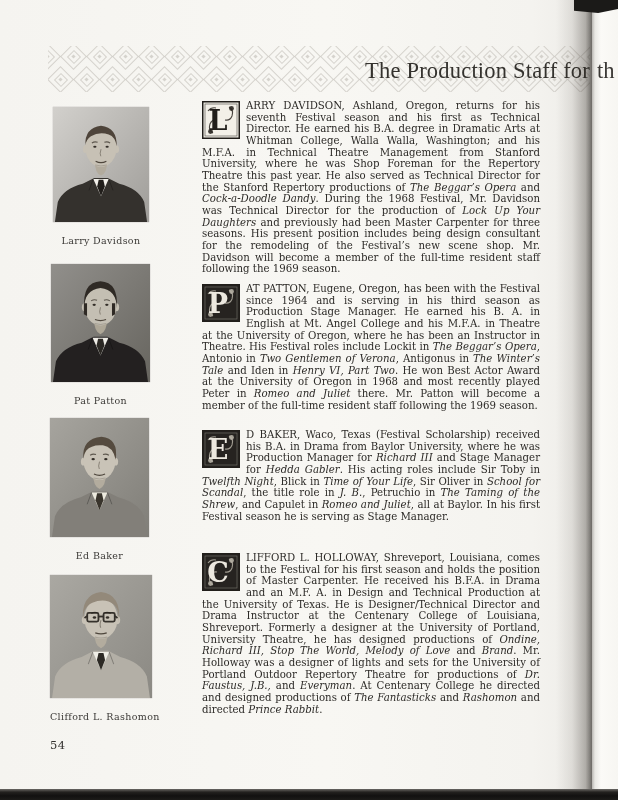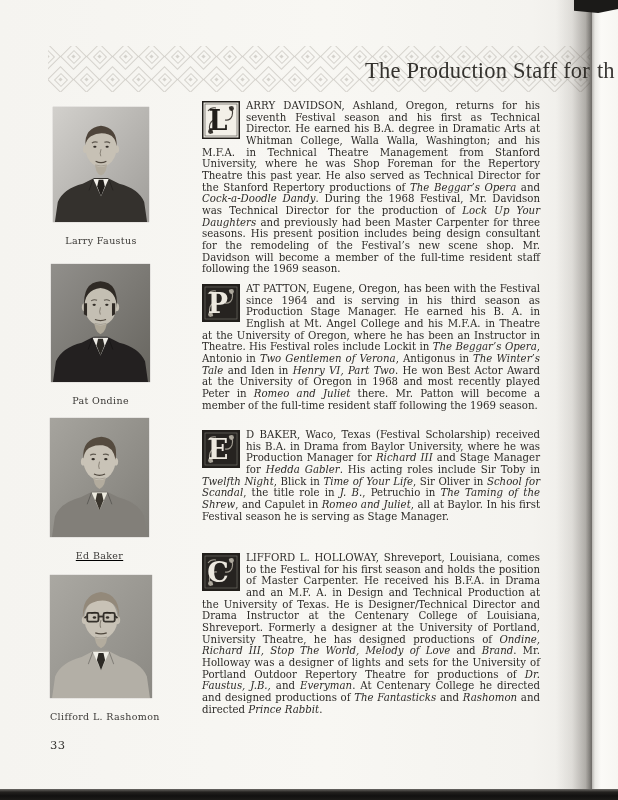--- a/index.html
+++ b/index.html
@@ -17,21 +17,21 @@
            font-family:"Liberation Serif", serif; font-weight:400; font-size:22.5px;
            letter-spacing:.2px; color:#34322e; white-space:nowrap; }
 
   
   .photo { position:absolute; margin:0; }
   .photo-img { width:100%; box-shadow:0 0 1px rgba(40,36,30,.45); font-size:0; }
   .photo figcaption { margin-top:13px; text-align:center; font-size:9.5px;
                       letter-spacing:.35px; color:#3b3936; white-space:nowrap; }
   .ph0 { left:53px; top:107px; width:96px; }  .ph0 .photo-img { height:115px; }
   .ph1 { left:51px; top:264px; width:99px; }  .ph1 .photo-img { height:118px; }
-  .ph2 { left:50px; top:418px; width:99px;text-decoration:underline; }  .ph2 .photo-img { height:119px; }
+  .ph2 { left:50px; top:418px; width:99px; }  .ph2 .photo-img { height:119px; }
   .ph3 { left:50px; top:575px; width:102px; } .ph3 .photo-img { height:123px; }
 
   
   .bio { position:absolute; left:202px; width:338px; margin:0;
          font-size:10.2px; line-height:11.65px; text-align:justify; color:#2c2a27; }
   .bio0 { top:100px; } .bio1 { top:283px; } .bio2 { top:429px; } .bio3 { top:552px; }
   .dropcap { float:left; width:38px; height:38px; margin:1px 6px 2px 0; }
   .it { font-style:italic; }
 
   .page-number { position:absolute; left:50px; top:738px; font-size:11.5px;
@@ -211,21 +211,21 @@
                 <ellipse cx="56.4" cy="41.5" rx="1.7" ry="1.15"></ellipse>
               </g>
   <g stroke="#4a443b" stroke-width="1.1" fill="none" opacity=".85">
     <path d="M40.5,37.5 q3,-1.8 6,-.6"></path>
                 <path d="M53.5,36.9 q3,-1.2 6,.6"></path>
               </g>
   <path d="M50,44 q-1.6,5 -.2,7.4" stroke="rgba(70,62,52,.5)" stroke-width="1" fill="none"></path>
   <path d="M44.4,56.5 q5.6,3 11.2,0" stroke="#4e463c" stroke-width="1.2" fill="none"></path>
   <path d="M44,60.5 q6,2 12,0" stroke="rgba(70,62,52,.25)" stroke-width="1" fill="none"></path>
   </svg></div>
-          <figcaption>Larry Faustus</figcaption>
+          <figcaption>Larry Davidson</figcaption>
         </figure>
         <figure class="photo ph1">
           <div class="photo-img"><svg width="100%" height="100%" viewBox="0 0 100 120" preserveAspectRatio="none">
   <defs>
                 <linearGradient id="pg1" x1="0" y1="0" x2="1" y2="1">
     <stop offset="0" stop-color="#918f8b"></stop>
                   <stop offset="1" stop-color="#67655f"></stop>
                 </linearGradient>
               </defs>
   <rect width="100" height="120" fill="url(#pg1)"></rect>
@@ -245,21 +245,21 @@
                 <ellipse cx="56.4" cy="41.5" rx="1.7" ry="1.15"></ellipse>
               </g>
   <g stroke="#4a443b" stroke-width="1.1" fill="none" opacity=".85">
     <path d="M40.5,37.5 q3,-1.8 6,-.6"></path>
                 <path d="M53.5,36.9 q3,-1.2 6,.6"></path>
               </g>
   <path d="M50,44 q-1.6,5 -.2,7.4" stroke="rgba(70,62,52,.5)" stroke-width="1" fill="none"></path>
   <path d="M44.4,56.5 q5.6,2 11.2,0" stroke="#4e463c" stroke-width="1.2" fill="none"></path>
   <path d="M44,60.5 q6,2 12,0" stroke="rgba(70,62,52,.25)" stroke-width="1" fill="none"></path>
   </svg></div>
-          <figcaption>Pat Ondine</figcaption>
+          <figcaption>Pat Patton</figcaption>
         </figure>
         <figure class="photo ph2">
           <div class="photo-img"><svg width="100%" height="100%" viewBox="0 0 100 120" preserveAspectRatio="none">
   <defs>
                 <linearGradient id="pg2" x1="0" y1="0" x2="1" y2="1">
     <stop offset="0" stop-color="#a6a49e"></stop>
                   <stop offset="1" stop-color="#807e78"></stop>
                 </linearGradient>
               </defs>
   <rect width="100" height="120" fill="url(#pg2)"></rect>
@@ -377,21 +377,21 @@
                 <path d="M11,32 q-5,-3 -3,-9 q2,-5 7,-4"></path>
                 <path d="M6,10 q3,-4 8,-3"></path>
               </g>
   <g fill="#b7b2a6" opacity=".9">
                 <circle cx="29.5" cy="7.5" r="2.4"></circle>
                 <circle cx="8.5" cy="30.5" r="2.4"></circle>
               </g>
   <text x="16" y="29" font-family="'DejaVu Serif',serif" font-size="27" font-weight="bold" fill="#ece8df" text-anchor="middle">C</text>
             </svg></span><span>LIFFORD L. HOLLOWAY, Shreveport, Louisiana, comes to the Festival for his first season and holds the position of Master Carpenter. He received his B.F.A. in Drama and an M.F. A. in Design and Technical Production at the University of Texas. He is Designer/Technical Director and Drama Instructor at the Centenary College of Louisiana, Shreveport. Formerly a designer at the University of Portland, University Theatre, he has designed productions of </span><span class="it">Ondine, Richard III, Stop The World, Melody of Love</span><span> and </span><span class="it">Brand</span><span>. Mr. Holloway was a designer of lights and sets for the University of Portland Outdoor Repertory Theatre for productions of </span><span class="it">Dr. Faustus, J.B.,</span><span> and </span><span class="it">Everyman</span><span>. At Centenary College he directed and designed productions of </span><span class="it">The Fantasticks</span><span> and </span><span class="it">Rashomon</span><span> and directed </span><span class="it">Prince Rabbit</span><span>.</span></article>
       </div>
-    <div class="page-number">33</div>
+    <div class="page-number">54</div>
   </div>
   <div class="gutter"></div>
   <div class="next-page">
     <div class="band-right" id="band-right"><span class="dia" style="left: -10px; top: 1px; width: 17px; height: 17px; border-width: 1.6px; border-color: rgba(198, 195, 188, 0.5);"></span><span class="dia" style="left: -5.5px; top: 5.5px; width: 8px; height: 8px; border-width: 1px; border-color: rgba(198, 195, 188, 0.5);"></span><span class="dot" style="left: -2px; top: 9px; background: rgba(198, 195, 188, 0.5);"></span><span class="dia" style="left: 3px; top: 24px; width: 17px; height: 17px; border-width: 1.6px; border-color: rgba(198, 195, 188, 0.5);"></span><span class="dia" style="left: 7.5px; top: 28.5px; width: 8px; height: 8px; border-width: 1px; border-color: rgba(198, 195, 188, 0.5);"></span><span class="dot" style="left: 11px; top: 32px; background: rgba(198, 195, 188, 0.5);"></span><span class="dia" style="left: 16px; top: 1px; width: 17px; height: 17px; border-width: 1.6px; border-color: rgba(198, 195, 188, 0.5);"></span><span class="dia" style="left: 20.5px; top: 5.5px; width: 8px; height: 8px; border-width: 1px; border-color: rgba(198, 195, 188, 0.5);"></span><span class="dot" style="left: 24px; top: 9px; background: rgba(198, 195, 188, 0.5);"></span><span class="dia" style="left: 29px; top: 24px; width: 17px; height: 17px; border-width: 1.6px; border-color: rgba(198, 195, 188, 0.5);"></span><span class="dia" style="left: 33.5px; top: 28.5px; width: 8px; height: 8px; border-width: 1px; border-color: rgba(198, 195, 188, 0.5);"></span><span class="dot" style="left: 37px; top: 32px; background: rgba(198, 195, 188, 0.5);"></span></div>
     <div class="title-frag">th</div>
   </div>
   <div class="corner-dark"></div>
   <div class="bottom-band"></div>
 </div>
 

